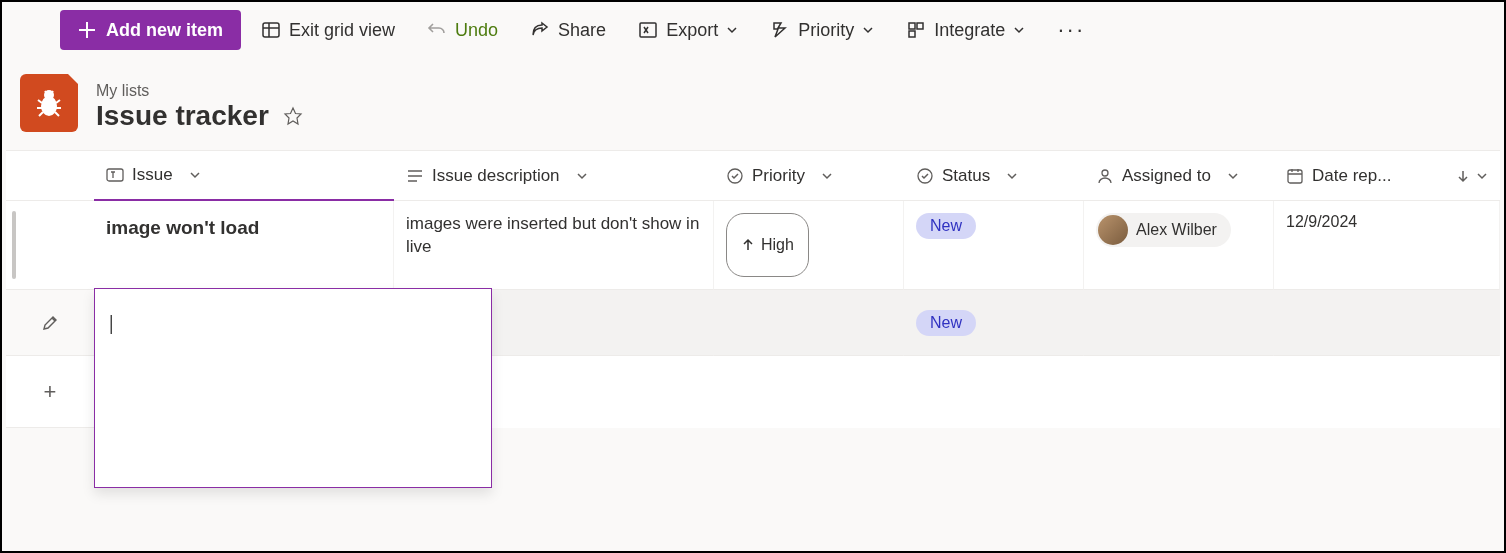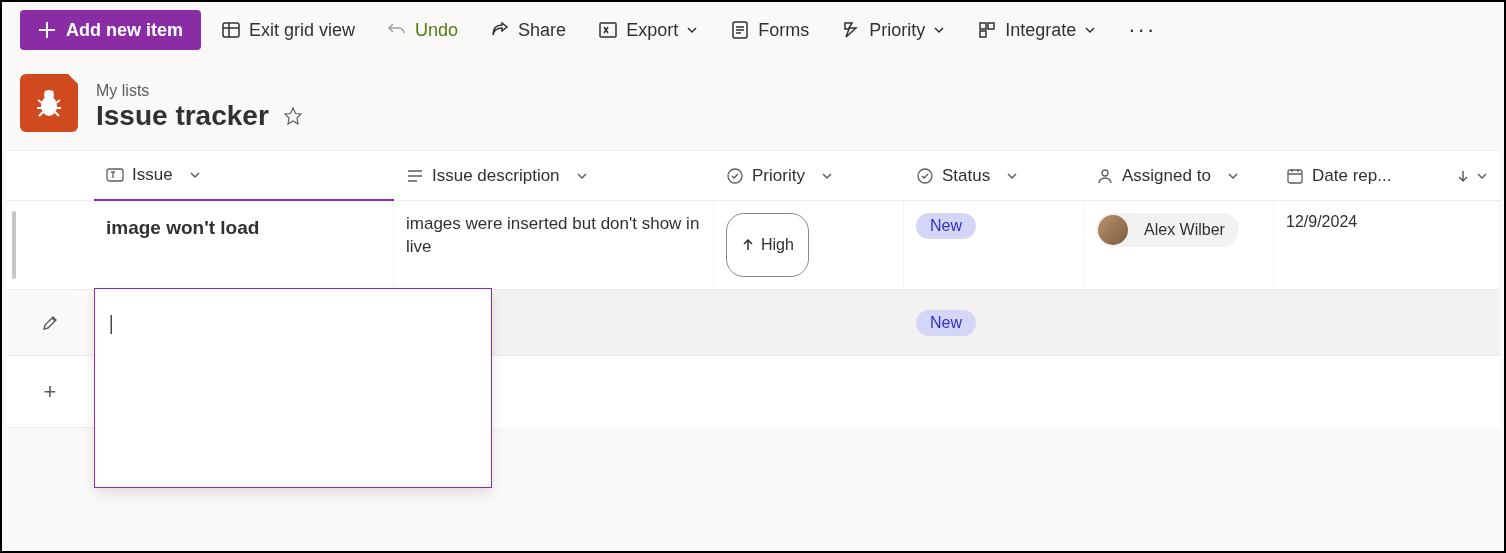--- a/index.html
+++ b/index.html
@@ -15,20 +15,21 @@
   }
 
   
   .toolbar {
     display: flex;
     align-items: center;
     gap: 8px;
     padding: 8px 18px;
     background: #faf9f8;
     height: 56px;
+    margin-left: 40px;
   }
   .primary-btn {
     background: #8a2da5;
     color: #fff;
     border: none;
     border-radius: 4px;
     padding: 0 18px;
     height: 40px;
     font-size: 18px;
     font-weight: 600;
@@ -142,21 +143,21 @@
     background: #d4d6f7;
     color: #3032c1;
     border-radius: 14px;
     padding: 4px 14px;
     font-size: 16px;
     font-weight: 400;
   }
   .person-chip {
     display: inline-flex;
     align-items: center;
-    gap: 16px;
+    gap: 8px;
     background: #f3f2f1;
     border-radius: 18px;
     padding: 2px 14px 2px 2px;
     font-size: 16px;
   }
   .avatar {
     width: 30px; height: 30px;
     border-radius: 50%;
     background: linear-gradient(135deg, #b9936c 0%, #7a5c3e 100%);
     flex: none;
@@ -233,27 +234,20 @@
     <svg width="20" height="20" viewBox="0 0 20 20">
         <rect x="2" y="3" width="16" height="14" rx="1" fill="none" stroke="#323130" stroke-width="1.5"></rect>
         <path d="M6 7l4 6M10 7l-4 6" stroke="#323130" stroke-width="1.5"></path>
       </svg>
     <span>Export</span>
     <svg class="chev-down" viewBox="0 0 12 12">
         <path d="M2 4l4 4 4-4" fill="none" stroke="#323130" stroke-width="1.5"></path>
       </svg>
   </button>
 
-  <button class="toolbar-btn">
-    <svg width="20" height="20" viewBox="0 0 20 20">
-        <rect x="3" y="2" width="14" height="16" rx="2" fill="none" stroke="#323130" stroke-width="1.5"></rect>
-        <path d="M6 7h8M6 10h8M6 13h5" stroke="#323130" stroke-width="1.5"></path>
-      </svg>
-    <span>Forms</span>
-  </button>
 
   <button class="toolbar-btn">
     <svg width="20" height="20" viewBox="0 0 20 20">
         <path d="M4 3h7l-3 5h7l-10 9 3-8H4z" fill="none" stroke="#323130" stroke-width="1.5"></path>
       </svg>
     <span>Priority</span>
     <svg class="chev-down" viewBox="0 0 12 12">
         <path d="M2 4l4 4 4-4" fill="none" stroke="#323130" stroke-width="1.5"></path>
       </svg>
   </button>

